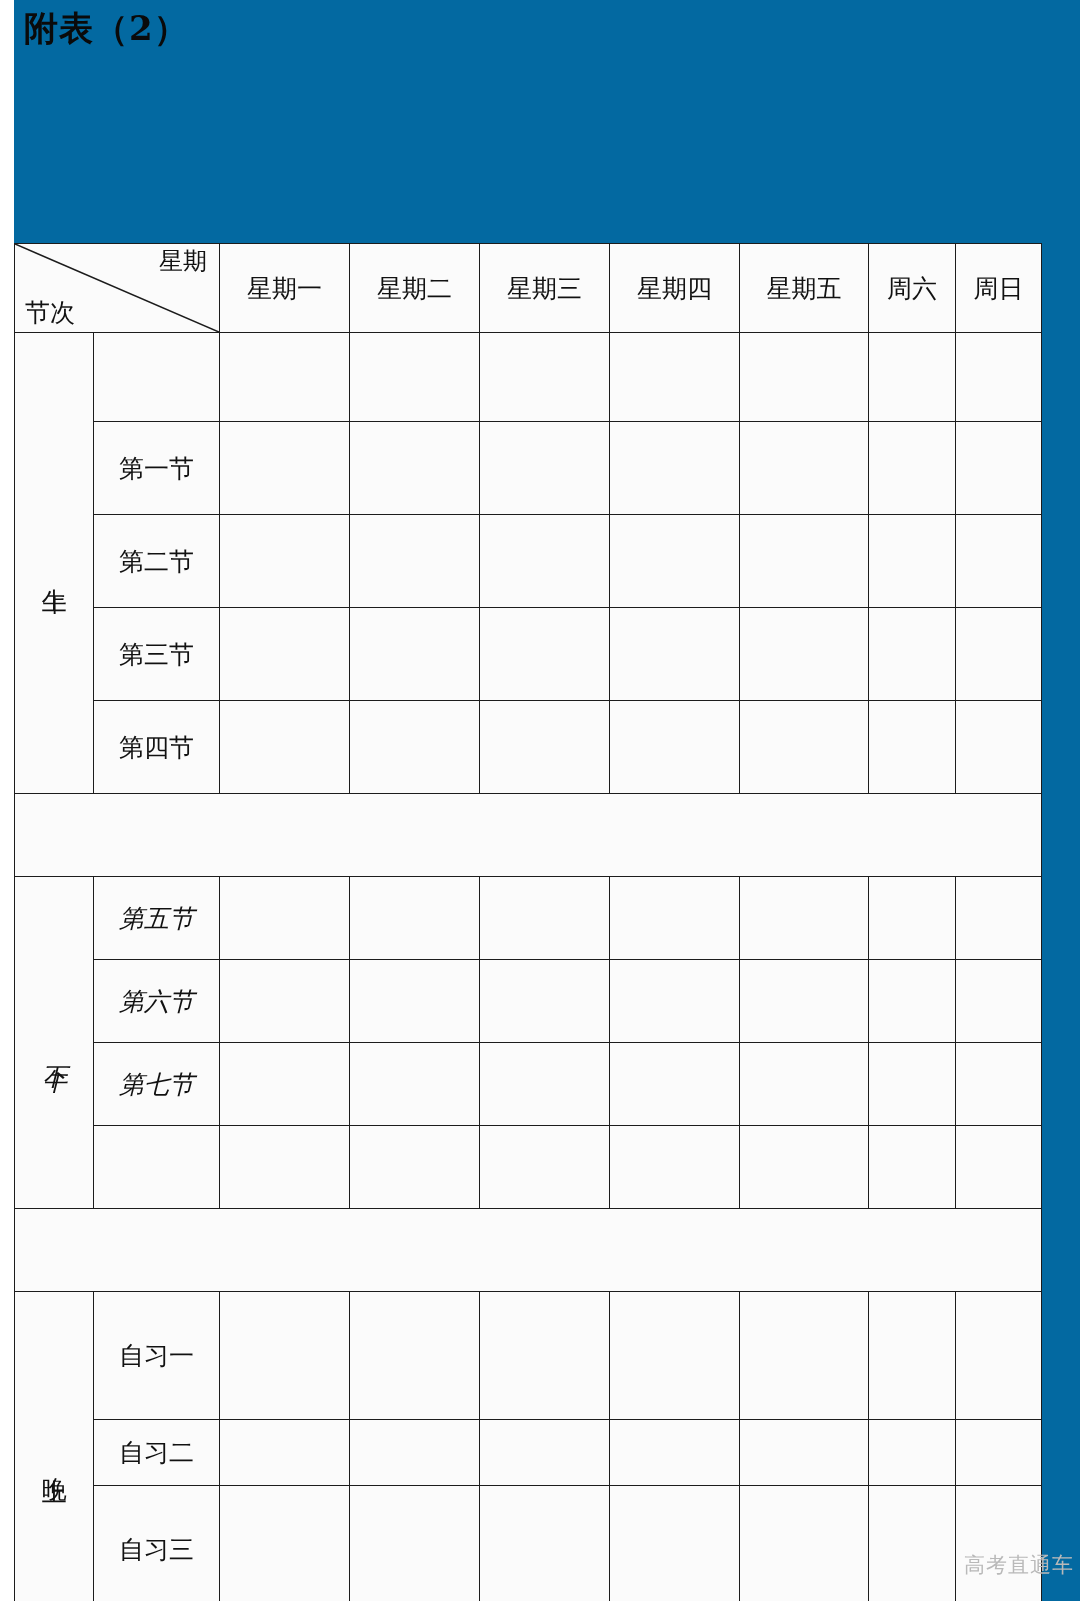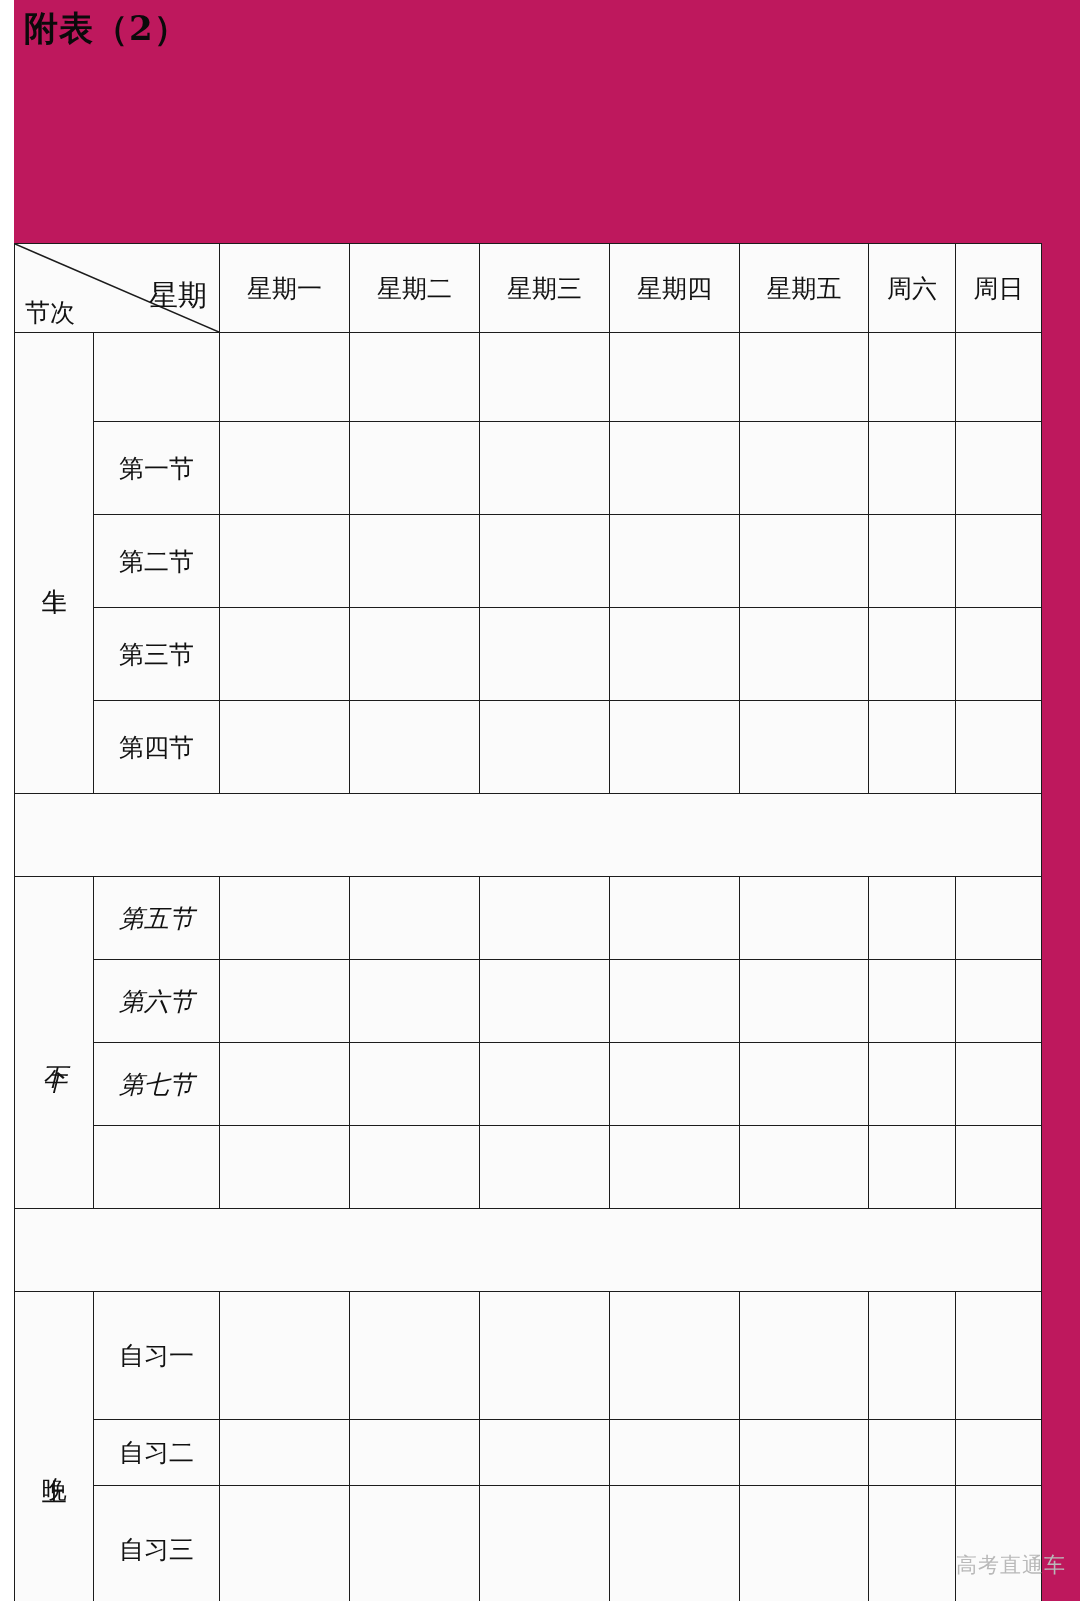--- a/index.html
+++ b/index.html
@@ -11,21 +11,21 @@
     width: 1080px;
     height: 1601px;
     position: relative;
     font-family: "DejaVu Serif", "Liberation Serif", serif;
     background: #fbfbfb;
     overflow: hidden;
   }
   .page {
     position: absolute;
     inset: 0;
-    background: #be185d;
+    background: #0369a1;
   }
   .left-strip {
     position: absolute;
     left: 0;
     top: 0;
     width: 14px;
     height: 1601px;
     background: #ffffff;
   }
 
@@ -99,23 +99,22 @@
   .hdr-corner .diag {
     position: absolute;
     left: 0; top: 0;
     width: 100%; height: 100%;
     display: block;
   }
   .hdr-corner .lbl-week {
     position: absolute;
     right: 12px;
     top: 4px;
-    font-size: 29px;
+    font-size: 24px;
     line-height: 1.15;
-    margin-top: 31px;
   }
   .hdr-corner .lbl-period {
     position: absolute;
     left: 10px;
     bottom: 4px;
     font-size: 25px;
     line-height: 1.15;
     font-family: Liberation Serif, serif;
   }
   td.day-head { height: 88px; font-size: 26px; }
@@ -142,21 +141,21 @@
   tr.r-band    td { height: 82px; }
   tr.r-pm      td { height: 82px; font-style: italic; }
   tr.r-eve-tall td { height: 127px; }
   tr.r-eve-mid  td { height: 65px; }
 
   td.band-cell { background: #fbfbfb; }
 
   
   .watermark {
     position: absolute;
-    right: 14px;
+    right: 6px;
     bottom: 22px;
     font-size: 21px;
     color: #b9b9b9;
     letter-spacing: 1px;
     font-family: Liberation Mono, monospace;
     white-space: nowrap;
   }
 </style>
 </head>
 <body>

